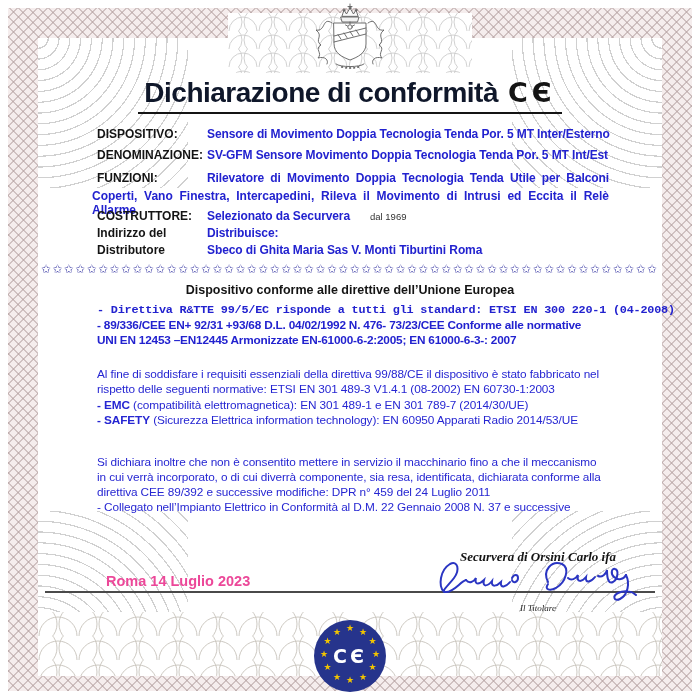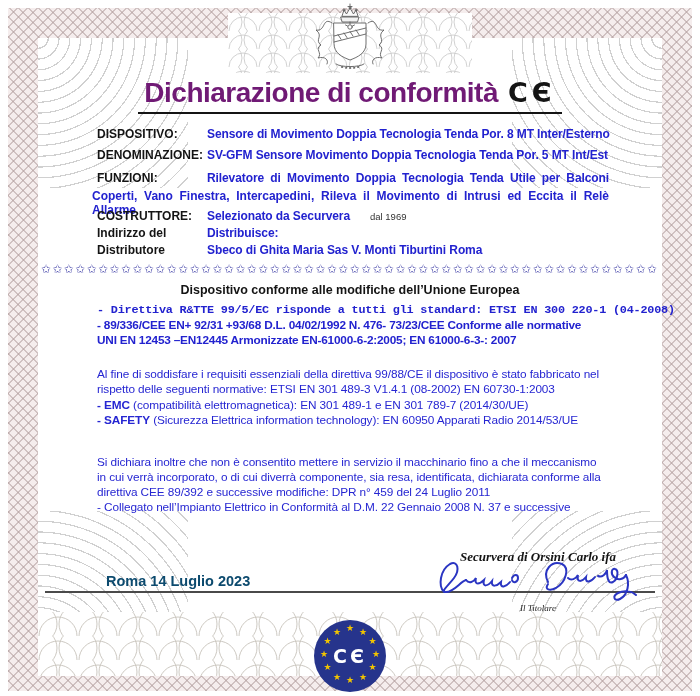--- a/index.html
+++ b/index.html
@@ -18,21 +18,21 @@
   .fan.tl{left:38px;top:38px;background:repeating-radial-gradient(circle at 0 0, transparent 0 9.6px, #c4c4c4 9.6px 10.8px);}
   .fan.tr{right:38px;top:38px;background:repeating-radial-gradient(circle at 100% 0, transparent 0 9.6px, #c4c4c4 9.6px 10.8px);}
   .fan.bl{left:38px;bottom:35px;background:repeating-radial-gradient(circle at 0 100%, transparent 0 9.6px, #c4c4c4 9.6px 10.8px);}
   .fan.br{right:38px;bottom:35px;background:repeating-radial-gradient(circle at 100% 100%, transparent 0 9.6px, #c4c4c4 9.6px 10.8px);}
   .band-top{position:absolute;left:228px;top:13px;z-index:2;}
   .band-bottom{position:absolute;left:38px;top:612px;z-index:2;}
   .crest{position:absolute;left:303px;top:2px;z-index:3;}
   .eu-badge{position:absolute;left:306px;top:616px;z-index:4;}
   .title-wrap{left:38px;top:77px;right:38px;text-align:center;z-index:5;}
   .title-underline{display:inline-block;border-bottom:2.5px solid #141414;padding:0 6px 3px 6px;}
-  .title-text{font-size:28px;font-weight:bold;color:#701a75;letter-spacing:-0.5px;}
+  .title-text{font-size:28px;font-weight:bold;color:#0f172a;letter-spacing:-0.5px;}
   .title-ce{font-size:27px;font-weight:bold;color:#141414;letter-spacing:4px;margin-left:10px;
             font-family:"DejaVu Sans",sans-serif;}
   .row{left:97px;width:512px;display:flex;z-index:5;}
   .lbl{width:110px;flex:0 0 110px;font-size:12px;font-weight:bold;color:#141414;white-space:nowrap;}
   .val{font-size:12px;font-weight:bold;color:#2222cf;white-space:nowrap;letter-spacing:-0.1px;}
   .val-note{font-size:9.5px;color:#333;font-weight:normal;margin-left:20px;align-self:center;}
   .fz-line1{left:97px;width:512px;display:flex;z-index:5;}
   .fz-line1 .val{flex:1;white-space:normal;text-align:justify;text-align-last:justify;}
   .fz-line2{left:92px;width:517px;font-size:12px;font-weight:bold;color:#2222cf;
             text-align:justify;text-align-last:justify;z-index:5;}
@@ -42,21 +42,21 @@
   .dline{left:97px;width:540px;font-size:11.8px;font-weight:bold;color:#2222cf;line-height:15.3px;
          letter-spacing:-0.2px;white-space:nowrap;z-index:5;}
   .pline{left:97px;width:540px;font-size:11.8px;color:#2626d2;line-height:15px;
          letter-spacing:-0.1px;white-space:nowrap;z-index:5;}
   .pline b{font-weight:bold;}
   .sig-company{left:428px;width:220px;text-align:center;font-family:"Liberation Serif","DejaVu Serif",serif;
                font-style:italic;font-weight:bold;font-size:13px;color:#141414;z-index:5;}
   .sig-role{left:428px;width:220px;text-align:center;font-family:"Liberation Serif","DejaVu Serif",serif;
             font-style:italic;font-size:9px;color:#222;z-index:5;}
   .sig-script{left:430px;top:556px;z-index:6;}
-  .date{left:106px;top:573px;font-size:14.5px;font-weight:bold;color:#0c4a6e;z-index:5;}
+  .date{left:106px;top:573px;font-size:14.5px;font-weight:bold;color:#ec4899;z-index:5;}
   .rule{left:45px;top:591px;width:610px;height:1.5px;background:#4a4a4a;z-index:5;}
 </style>
 </head>
 <body>
 
 <div class="page">
 
   <div class="frame"></div>
   <div class="inner"></div>
 
@@ -114,21 +114,21 @@
   </svg>
 
   <div class="abs title-wrap">
     <span class="title-underline">
       <span class="title-text">Dichiarazione di conformità</span><span class="title-ce">CЄ</span>
     </span>
   </div>
 
   <div class="abs row" style="top:127px;">
     <span class="lbl">DISPOSITIVO:</span>
-    <span class="val">Sensore di Movimento Doppia Tecnologia Tenda Por. 8 MT Inter/Esterno</span>
+    <span class="val">Sensore di Movimento Doppia Tecnologia Tenda Por. 5 MT Inter/Esterno</span>
   </div>
   <div class="abs row" style="top:148px;">
     <span class="lbl">DENOMINAZIONE:</span>
     <span class="val">SV-GFM Sensore Movimento Doppia Tecnologia Tenda Por. 5 MT Int/Est</span>
   </div>
 
   <div class="abs fz-line1" style="top:171px;">
     <span class="lbl">FUNZIONI:</span>
     <span class="val">Rilevatore di Movimento Doppia Tecnologia Tenda Utile per Balconi</span>
   </div>
@@ -143,21 +143,21 @@
     <span class="lbl">Indirizzo del</span>
     <span class="val">Distribuisce:</span>
   </div>
   <div class="abs row" style="top:243px;">
     <span class="lbl">Distributore</span>
     <span class="val">Sbeco di Ghita Maria Sas V. Monti Tiburtini Roma</span>
   </div>
 
   <div class="abs stars" style="top:262px;">✩✩✩✩✩✩✩✩✩✩✩✩✩✩✩✩✩✩✩✩✩✩✩✩✩✩✩✩✩✩✩✩✩✩✩✩✩✩✩✩✩✩✩✩✩✩✩✩✩✩✩✩✩✩</div>
 
-  <div class="abs heading" style="top:283px;">Dispositivo conforme alle modifiche dell’Unione Europea</div>
+  <div class="abs heading" style="top:283px;">Dispositivo conforme alle direttive dell’Unione Europea</div>
 
   <div class="abs dline" style="top:303px;font-family:Liberation Mono, monospace;">- Direttiva R&amp;TTE 99/5/EC risponde a tutti gli standard: ETSI EN 300 220-1 (04-2008)</div>
   <div class="abs dline" style="top:318px;">- 89/336/CEE EN+ 92/31 +93/68 D.L. 04/02/1992 N. 476- 73/23/CEE Conforme alle normative</div>
   <div class="abs dline" style="top:333px;">UNI EN 12453 –EN12445 Armonizzate EN-61000-6-2:2005; EN 61000-6-3-: 2007</div>
 
   <div class="abs pline" style="top:367px;">Al fine di soddisfare i requisiti essenziali della direttiva 99/88/CE il dispositivo è stato fabbricato nel</div>
   <div class="abs pline" style="top:382px;">rispetto delle seguenti normative: ETSI EN 301 489-3 V1.4.1 (08-2002) EN 60730-1:2003</div>
   <div class="abs pline" style="top:398px;">
     <b>- EMC</b><span> (compatibilità elettromagnetica): EN 301 489-1 e EN 301 789-7 (2014/30/UE)</span>
   </div>

